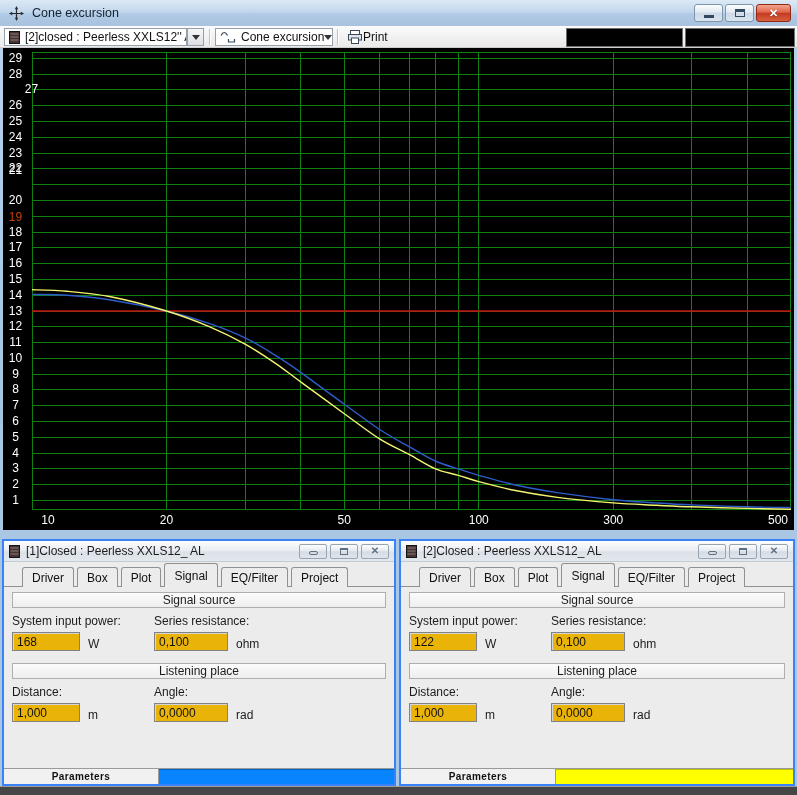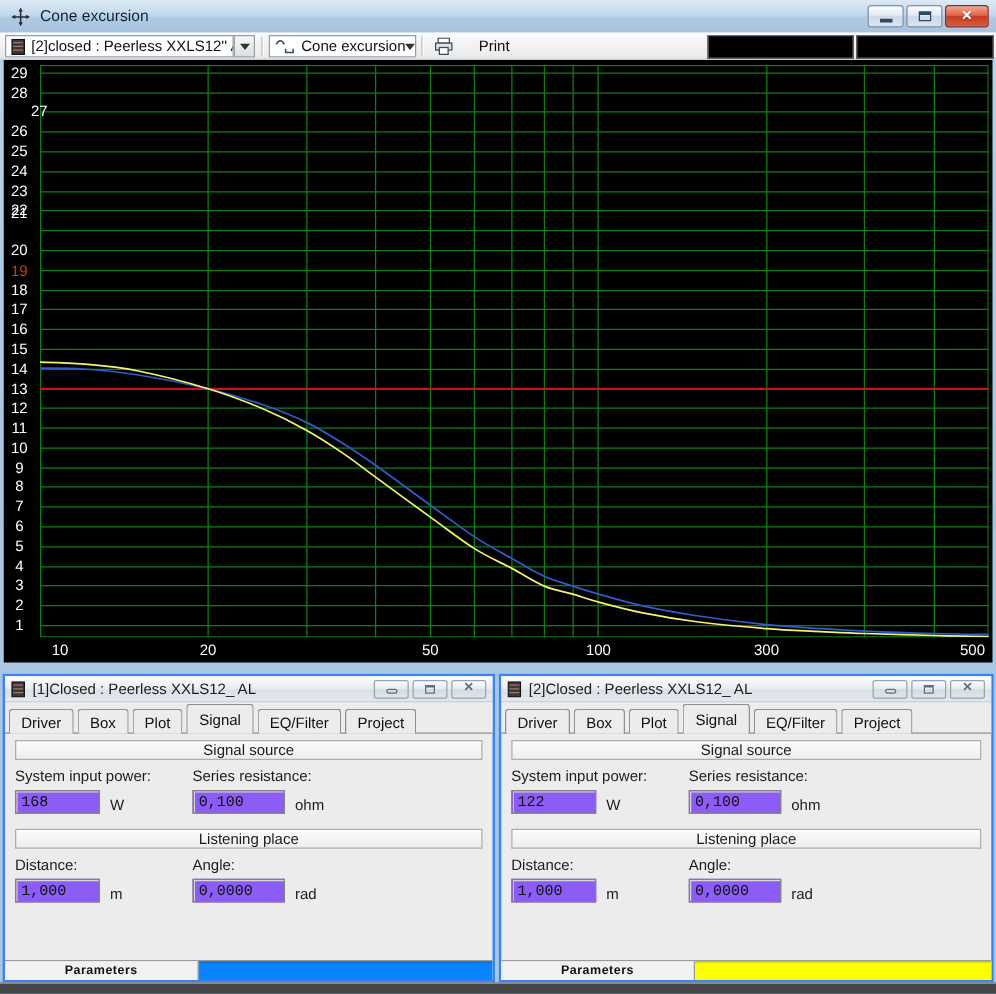--- a/index.html
+++ b/index.html
@@ -33,21 +33,21 @@
     border:1px solid #94a1ad; display:flex; align-items:center; padding:0 4px;
     font-size:12px; color:#111; white-space:nowrap; overflow:hidden; }
   .drop-btn { position:absolute; top:2px; width:17px; height:18px;
     border:1px solid #94a1ad; background:linear-gradient(#f7f7f7,#dcdfe3);
     display:flex; align-items:center; justify-content:center; }
   .arrow-down { width:0; height:0; border-left:4px solid transparent;
     border-right:4px solid transparent; border-top:5px solid #333; }
   .tb-sep { position:absolute; top:3px; width:1px; height:16px; background:#c2c2c2;
     box-shadow:1px 0 0 #ffffff; }
   .print-btn { position:absolute; top:2px; height:18px; display:flex; align-items:center;
-    gap:20px; padding:0 4px; font-size:12px; color:#111; background:transparent; border:none; }
+    gap:0; padding:0 4px; font-size:12px; color:#111; background:transparent; border:none; }
   .readout { position:absolute; top:2px; height:19px; background:#000; border:1px solid #6e6e6e; }
   .icon { display:inline-flex; flex:none; }
   
   .chartarea { position:absolute; left:3px; top:48px; width:791px; height:482px; background:#000; }
   #plot-svg { position:absolute; left:29px; top:4px; }
   .ytick { position:absolute; width:25px; text-align:center; color:#fff; font-size:12px; line-height:13px; }
   .xtick { position:absolute; width:30px; text-align:center; color:#fff; font-size:12px; }
   
   .panel { position:absolute; top:539px; height:247px; background:#ececec;
     border:2px solid #3b82f6; }
@@ -55,33 +55,33 @@
     background:linear-gradient(#fdfefe,#e9edf2 48%,#dbe1e8 55%,#e3e8ee);
     border-bottom:1px solid #c3cbd4; display:flex; align-items:center; padding:0 5px; }
   .ptitle-text { font-size:12px; color:#1c1c1c; margin-left:6px; white-space:nowrap; }
   .pbtns { margin-left:auto; display:flex; gap:3px; }
   .pbtn { width:28px; height:15px; border:1px solid #97a4b2; border-radius:2px;
     background:linear-gradient(#fcfdfe,#e6ebf0 45%,#d4dbe3 52%,#dfe5eb);
     display:flex; align-items:center; justify-content:center; color:#5e7082; }
   .pbtn .min-glyph { width:9px; height:4px; border:1px solid #5e7082; border-radius:2px; margin-top:4px; }
   .pbtn .max-glyph { width:8px; height:7px; border:1px solid #5e7082; border-top-width:2px; }
   .pbtn .x-glyph { font-size:10px; font-weight:bold; line-height:1; }
-  .tabsrow { position:relative; height:25px; padding-left:3px; display:flex;
+  .tabsrow { position:relative; height:25px; padding-left:18px; display:flex;
     align-items:flex-end; border-bottom:1px solid #909090; background:#ececec; }
   .tab { position:relative; top:1px; height:20px; padding:3px 9px 0; margin-right:3px;
     font-size:12px; color:#111; background:#ececec; border:1px solid #909090;
     border-bottom:none; border-radius:3px 3px 0 0; white-space:nowrap; }
   .tab.active { height:24px; padding-top:5px; background:#ececec; z-index:3; }
   .pcontent { position:relative; height:183px; }
   .ghead { position:absolute; left:8px; right:8px; height:16px; text-align:center;
     font-size:12px; line-height:15px; color:#1c1c1c;
     background:linear-gradient(#fbfbfb,#eeeeee); border:1px solid #aeaeae; }
   .flabel { position:absolute; font-size:12px; color:#1c1c1c; white-space:nowrap; }
-  .finput { position:absolute; height:19px; border:1px solid #828282; background:#8b5cf6;
-    font-size:12px; font-family:Liberation Mono, monospace; padding:1px 4px; color:#111;
+  .finput { position:absolute; height:19px; border:1px solid #828282; background:#eab308;
+    font-size:12px; font-family:Liberation Sans, sans-serif; padding:1px 4px; color:#111;
     box-shadow:inset 1px 1px 0 #d6d6d6; }
   .funit { position:absolute; font-size:12px; color:#1c1c1c; }
   .statusrow { position:absolute; left:0; right:0; bottom:0; height:16px; display:flex;
     border-top:1px solid #9a9a9a; background:#e6e6e6; }
   .status-cell { width:155px; border-right:1px solid #9a9a9a; background:#f1f1f1;
     font-size:10px; font-weight:bold; color:#111; display:flex; align-items:center;
     justify-content:center; letter-spacing:.4px; }
   .status-bar { flex:1; box-shadow:inset 0 1px 0 rgba(0,0,0,.25); }
   .bottom-strip { position:absolute; left:0; top:786px; width:797px; height:9px;
     background:#464646; border-top:1px solid #9d9d9d; }

